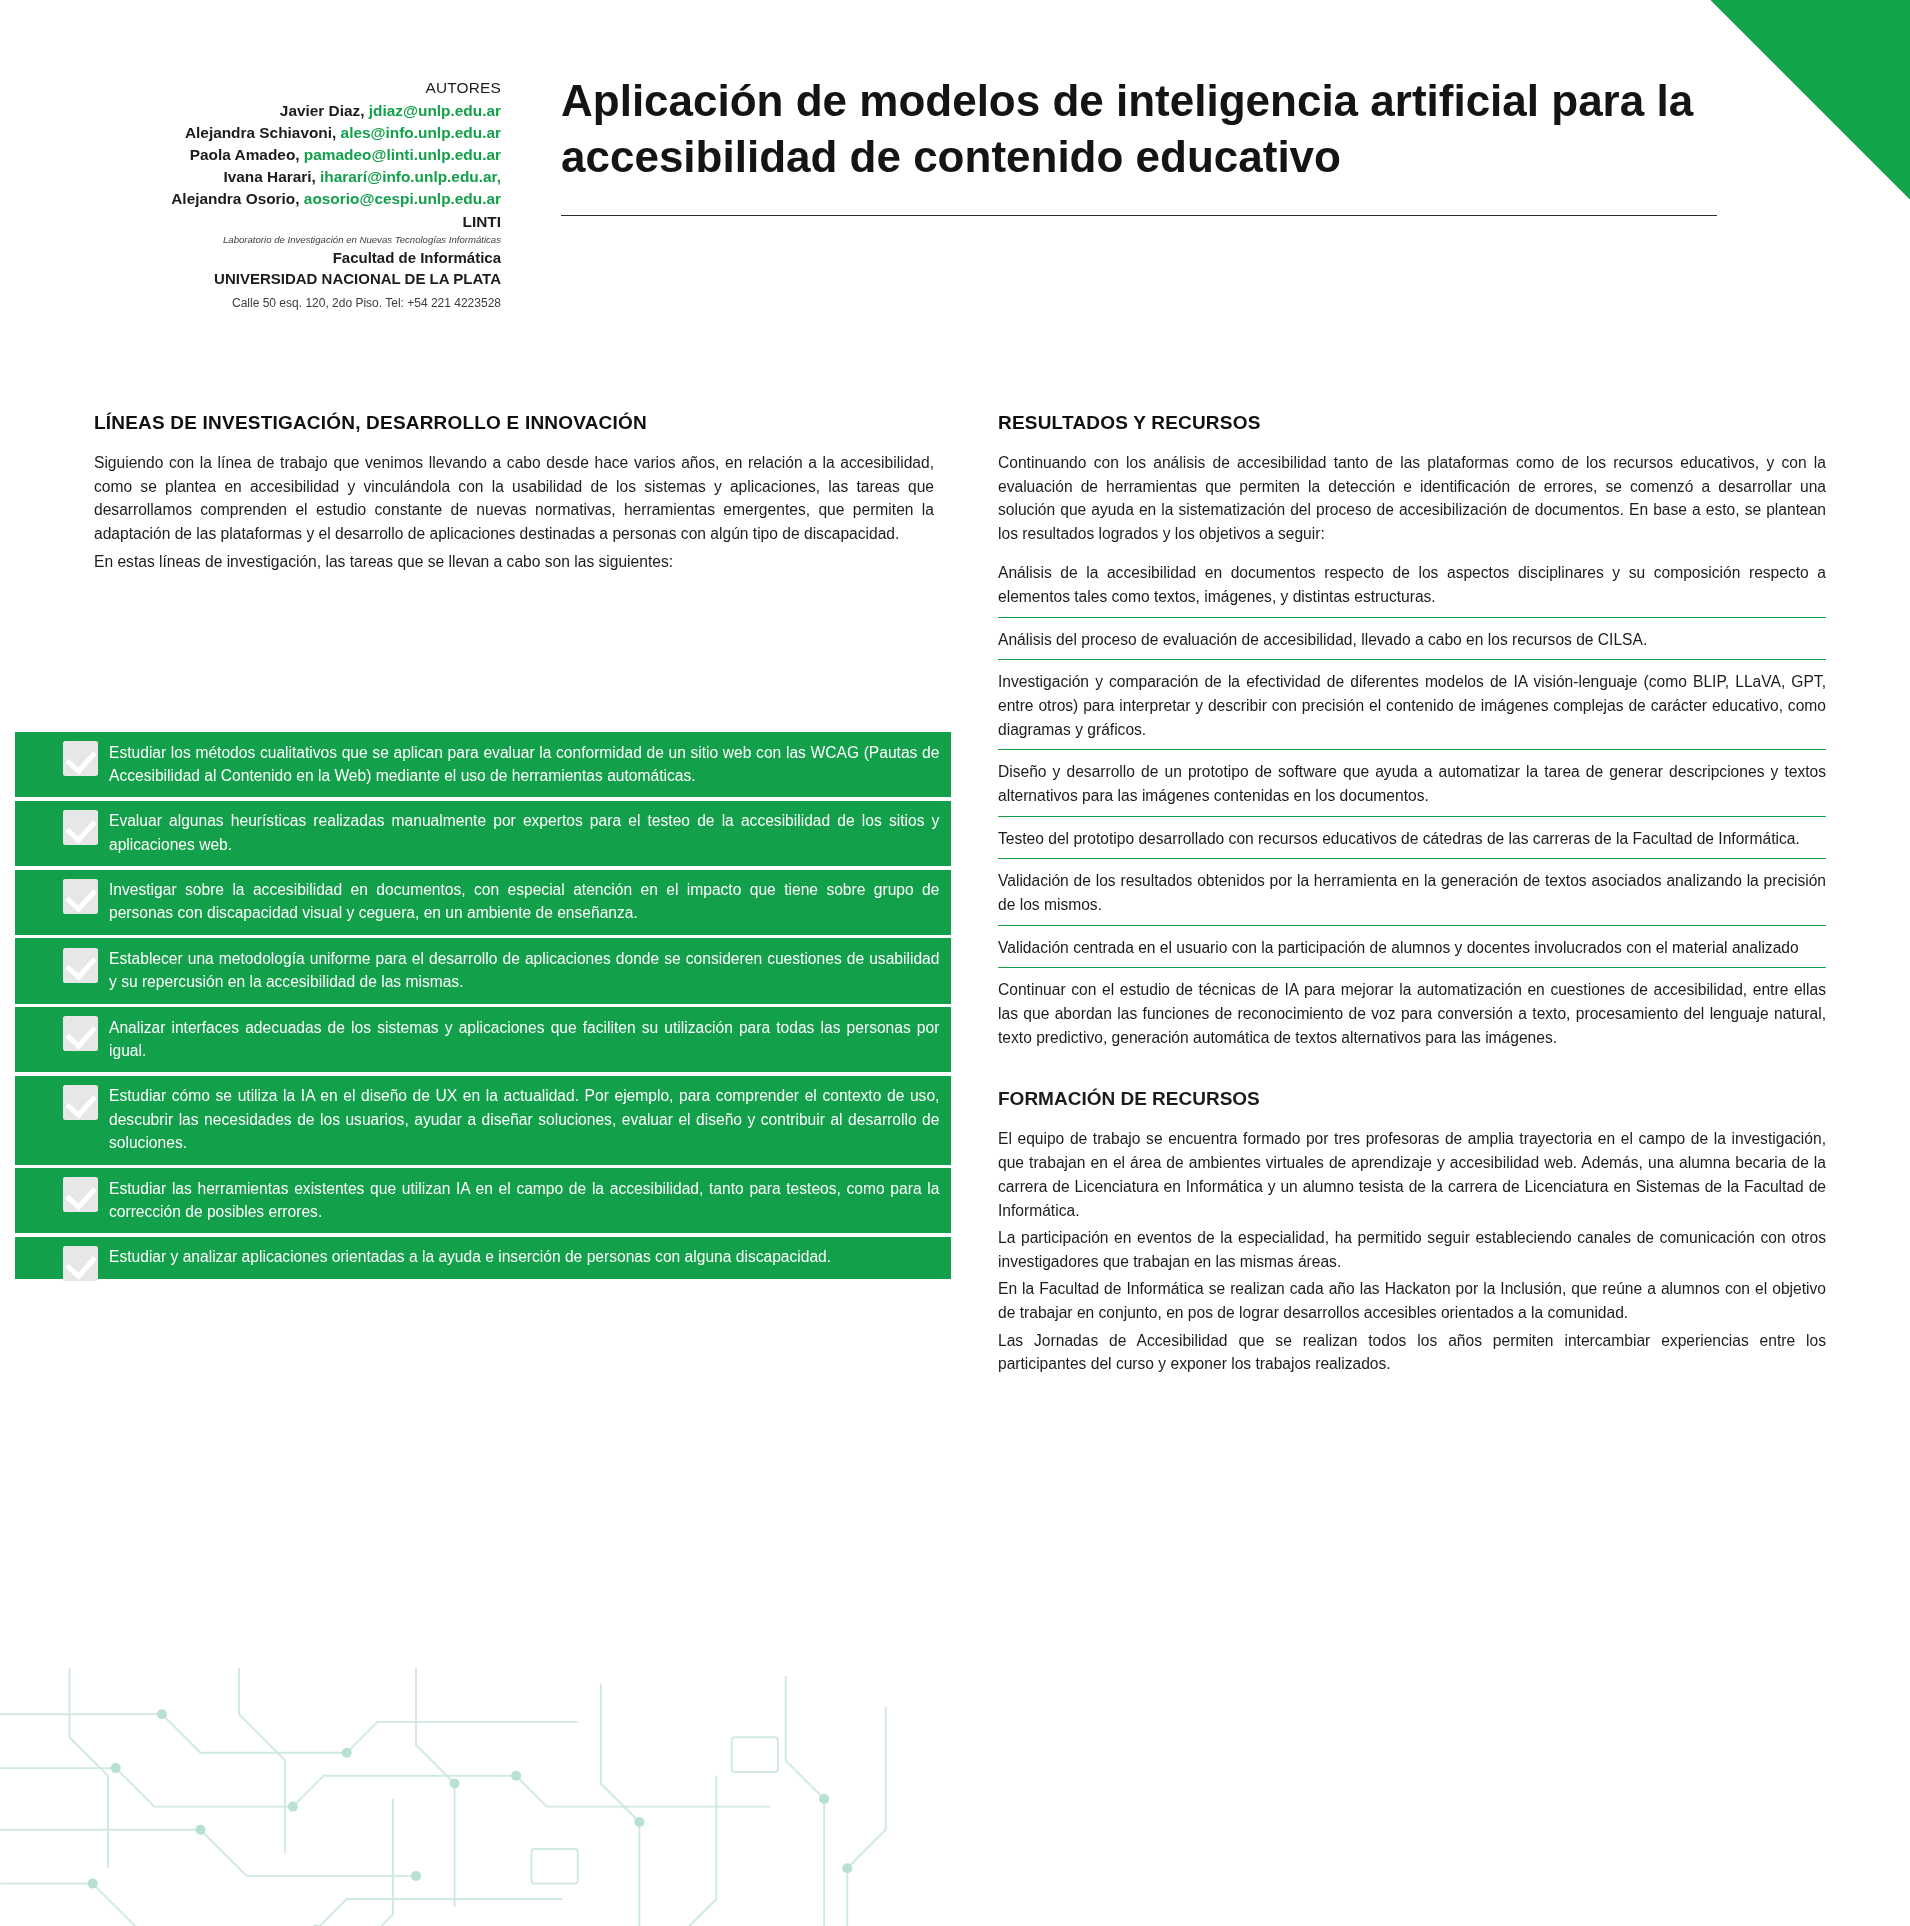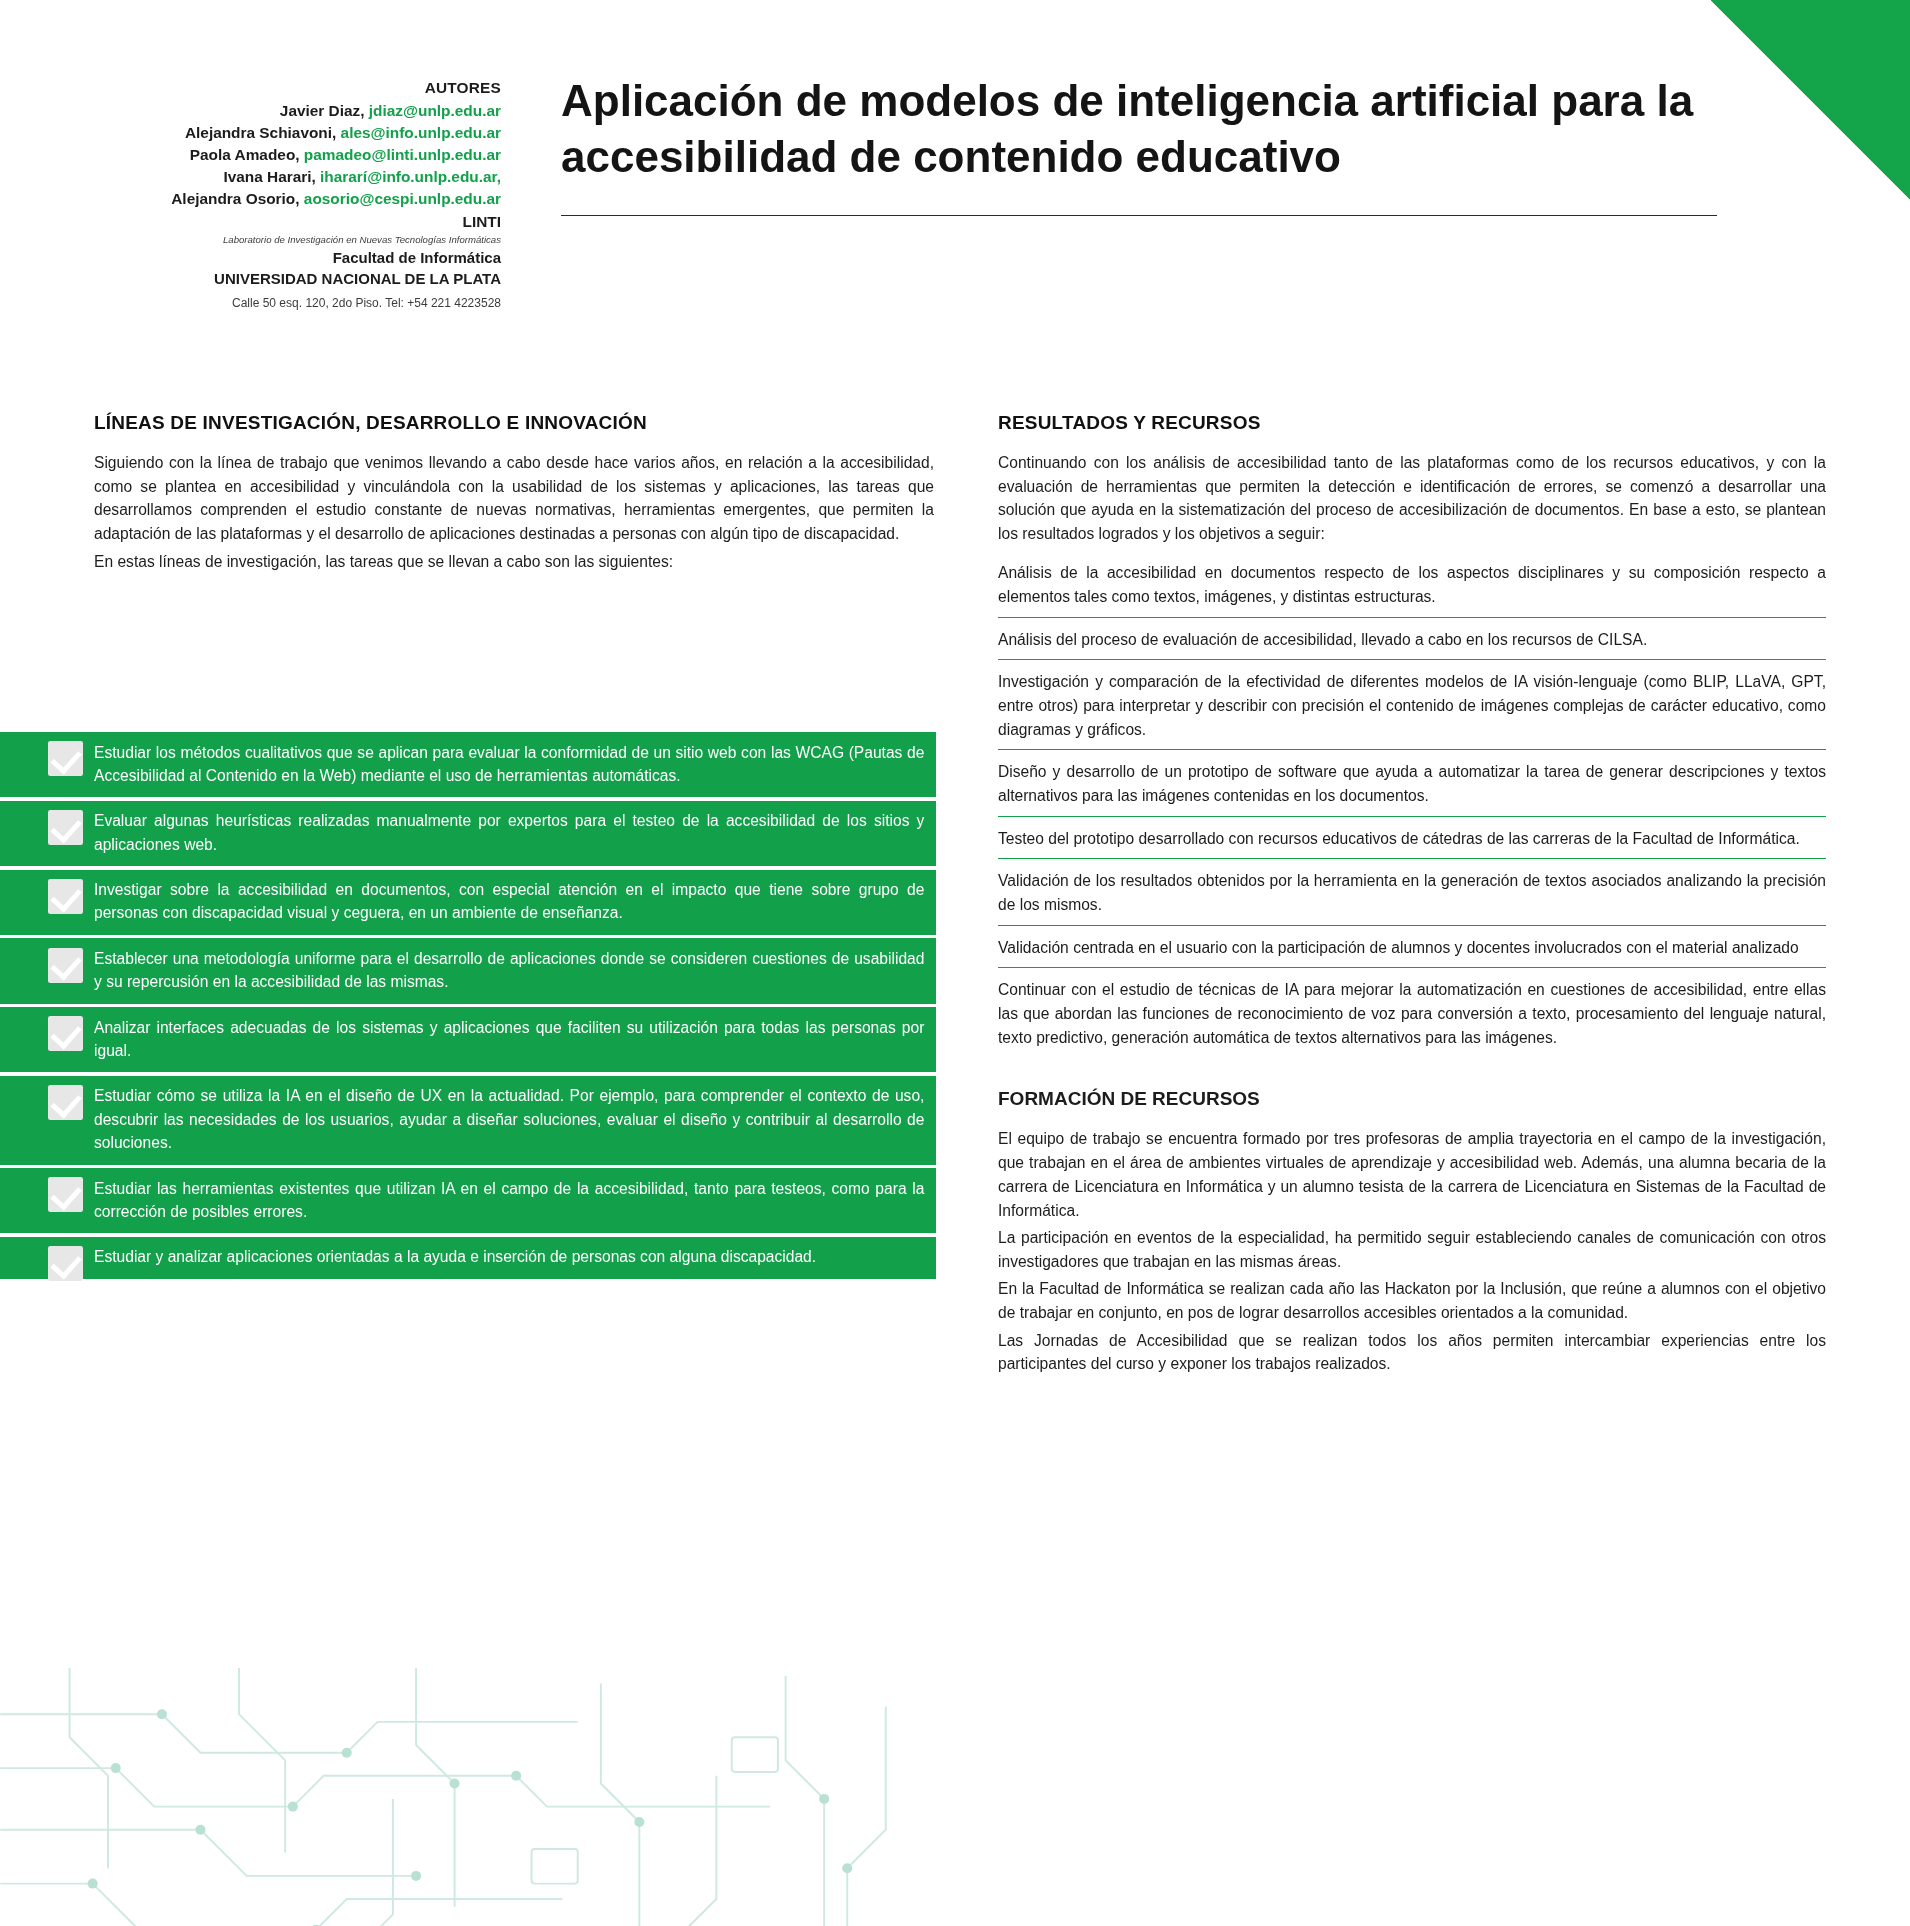--- a/index.html
+++ b/index.html
@@ -28,21 +28,21 @@
   .authors-block{
     position:absolute;
     top:11.6px;
     left:0;
     width:501px;
     text-align:right;
     line-height:1.38;
   }
   .authors-title{
     font-size:15.4px;
-    font-weight:bold;
+    font-weight:normal;
     letter-spacing:0.2px;
     color:#1c1c1c;
     margin-bottom:2.3px;
   }
   .author-line{
     font-size:15.4px;
     font-weight:bold;
     color:#1c1c1c;
     margin-bottom:0.8px;
   }
@@ -115,21 +115,21 @@
     font-size:15.6px;
     line-height:1.52;
     text-align:justify;
     color:#1d1d1d;
     margin-bottom:3.9px;
   }
   
   .checklist{
     position:absolute;
     top:732px;
-    left:0;
+    left:15px;
     width:936px;
   }
   .check-item{
     background:#12a04a;
     color:#ffffff;
     display:flex;
     align-items:flex-start;
     padding:8.5px 11.6px 10px 94px;
     position:relative;
     margin-bottom:3.5px;

